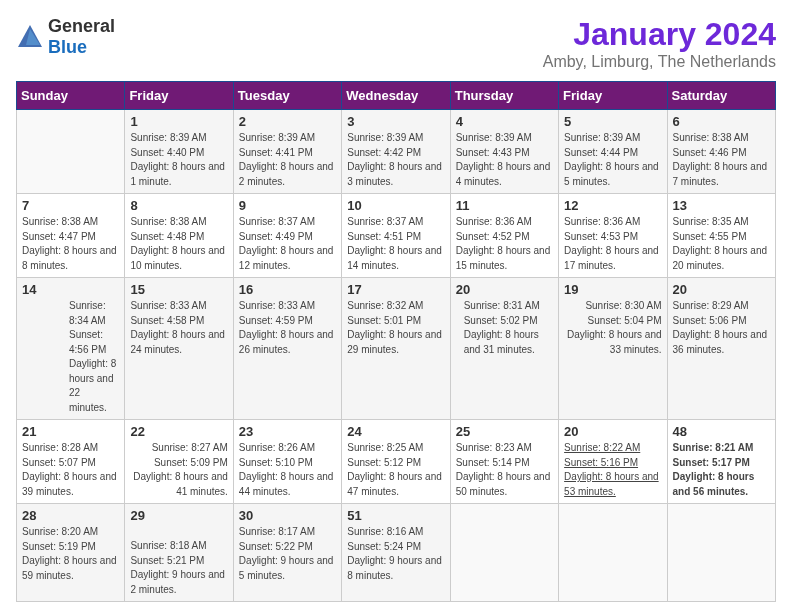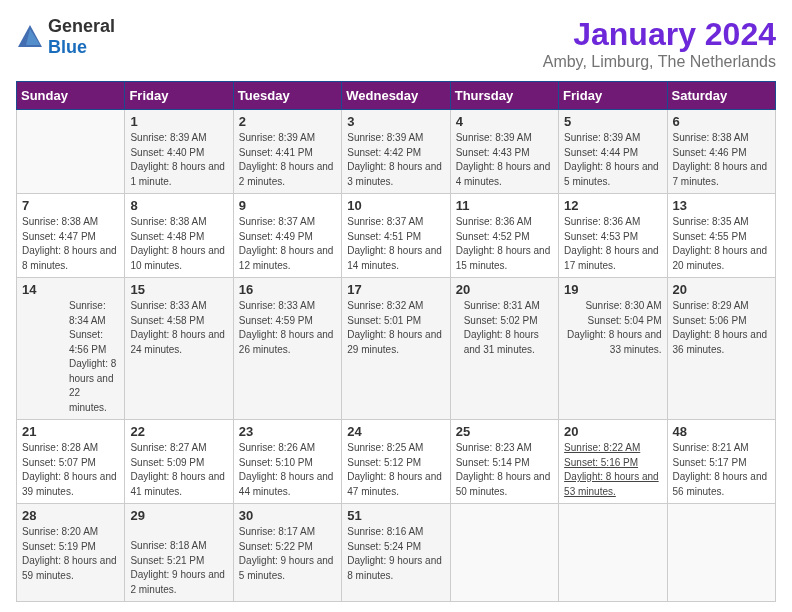--- a/index.html
+++ b/index.html
@@ -253,21 +253,21 @@
       </tr>
       <tr>
         <td>
           <span class="day-number">21</span>
           <div class="day-detail" style="white-space: pre-line;">Sunrise: 8:28 AM
 Sunset: 5:07 PM
 Daylight: 8 hours and 39 minutes.</div>
         </td>
         <td>
           <span class="day-number">22</span>
-          <div class="day-detail" style="white-space: pre-line;">Sunrise: 8:27 AM
+          <div class="day-detail" style="white-space: pre-line; text-align: right;">Sunrise: 8:27 AM
 Sunset: 5:09 PM
 Daylight: 8 hours and 41 minutes.</div>
         </td>
         <td>
           <span class="day-number">23</span>
           <div class="day-detail" style="white-space: pre-line;">Sunrise: 8:26 AM
 Sunset: 5:10 PM
 Daylight: 8 hours and 44 minutes.</div>
         </td>
         <td>
@@ -283,21 +283,21 @@
 Daylight: 8 hours and 50 minutes.</div>
         </td>
         <td>
           <span class="day-number">20</span>
           <div class="day-detail" style="white-space: pre-line; text-decoration: underline;">Sunrise: 8:22 AM
 Sunset: 5:16 PM
 Daylight: 8 hours and 53 minutes.</div>
         </td>
         <td>
           <span class="day-number">48</span>
-          <div class="day-detail" style="white-space: pre-line;">Sunrise: 8:21 AM
+          <div class="day-detail" style="white-space: pre-line; font-weight: bold;">Sunrise: 8:21 AM
 Sunset: 5:17 PM
 Daylight: 8 hours and 56 minutes.</div>
         </td>
       </tr>
       <tr>
         <td>
           <span class="day-number">28</span>
           <div class="day-detail" style="white-space: pre-line;">Sunrise: 8:20 AM
 Sunset: 5:19 PM
 Daylight: 8 hours and 59 minutes.</div>

